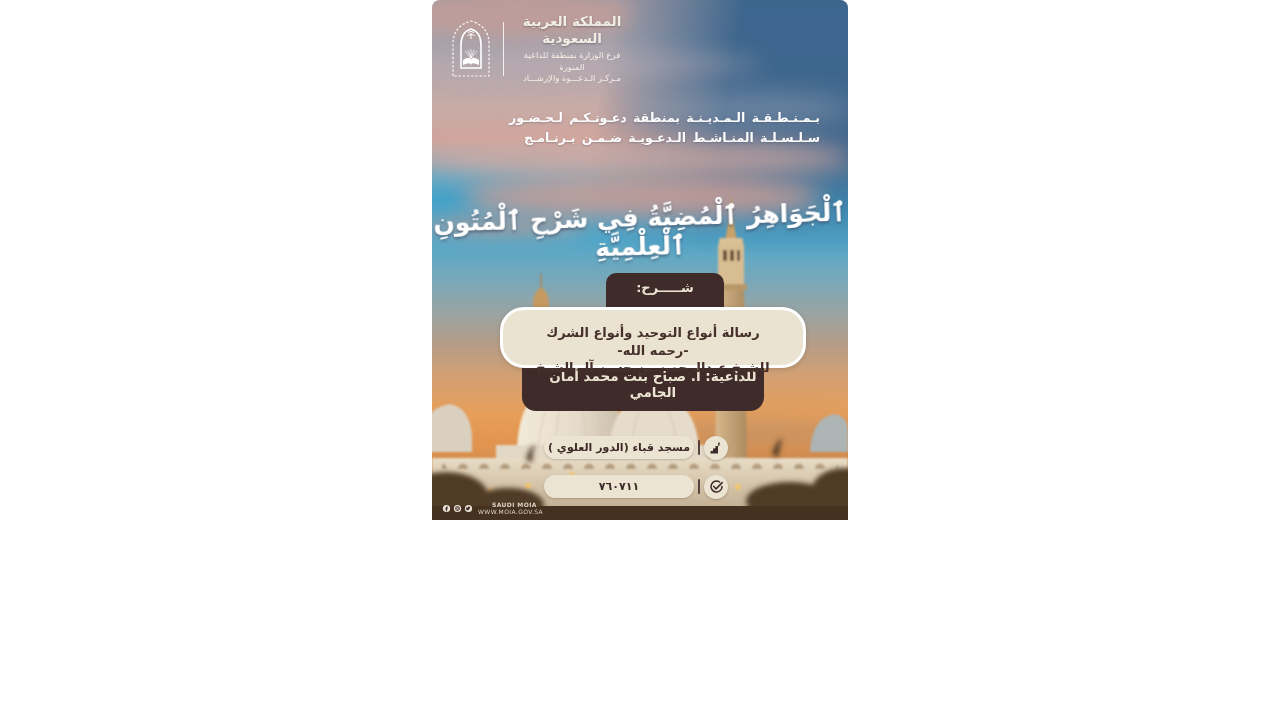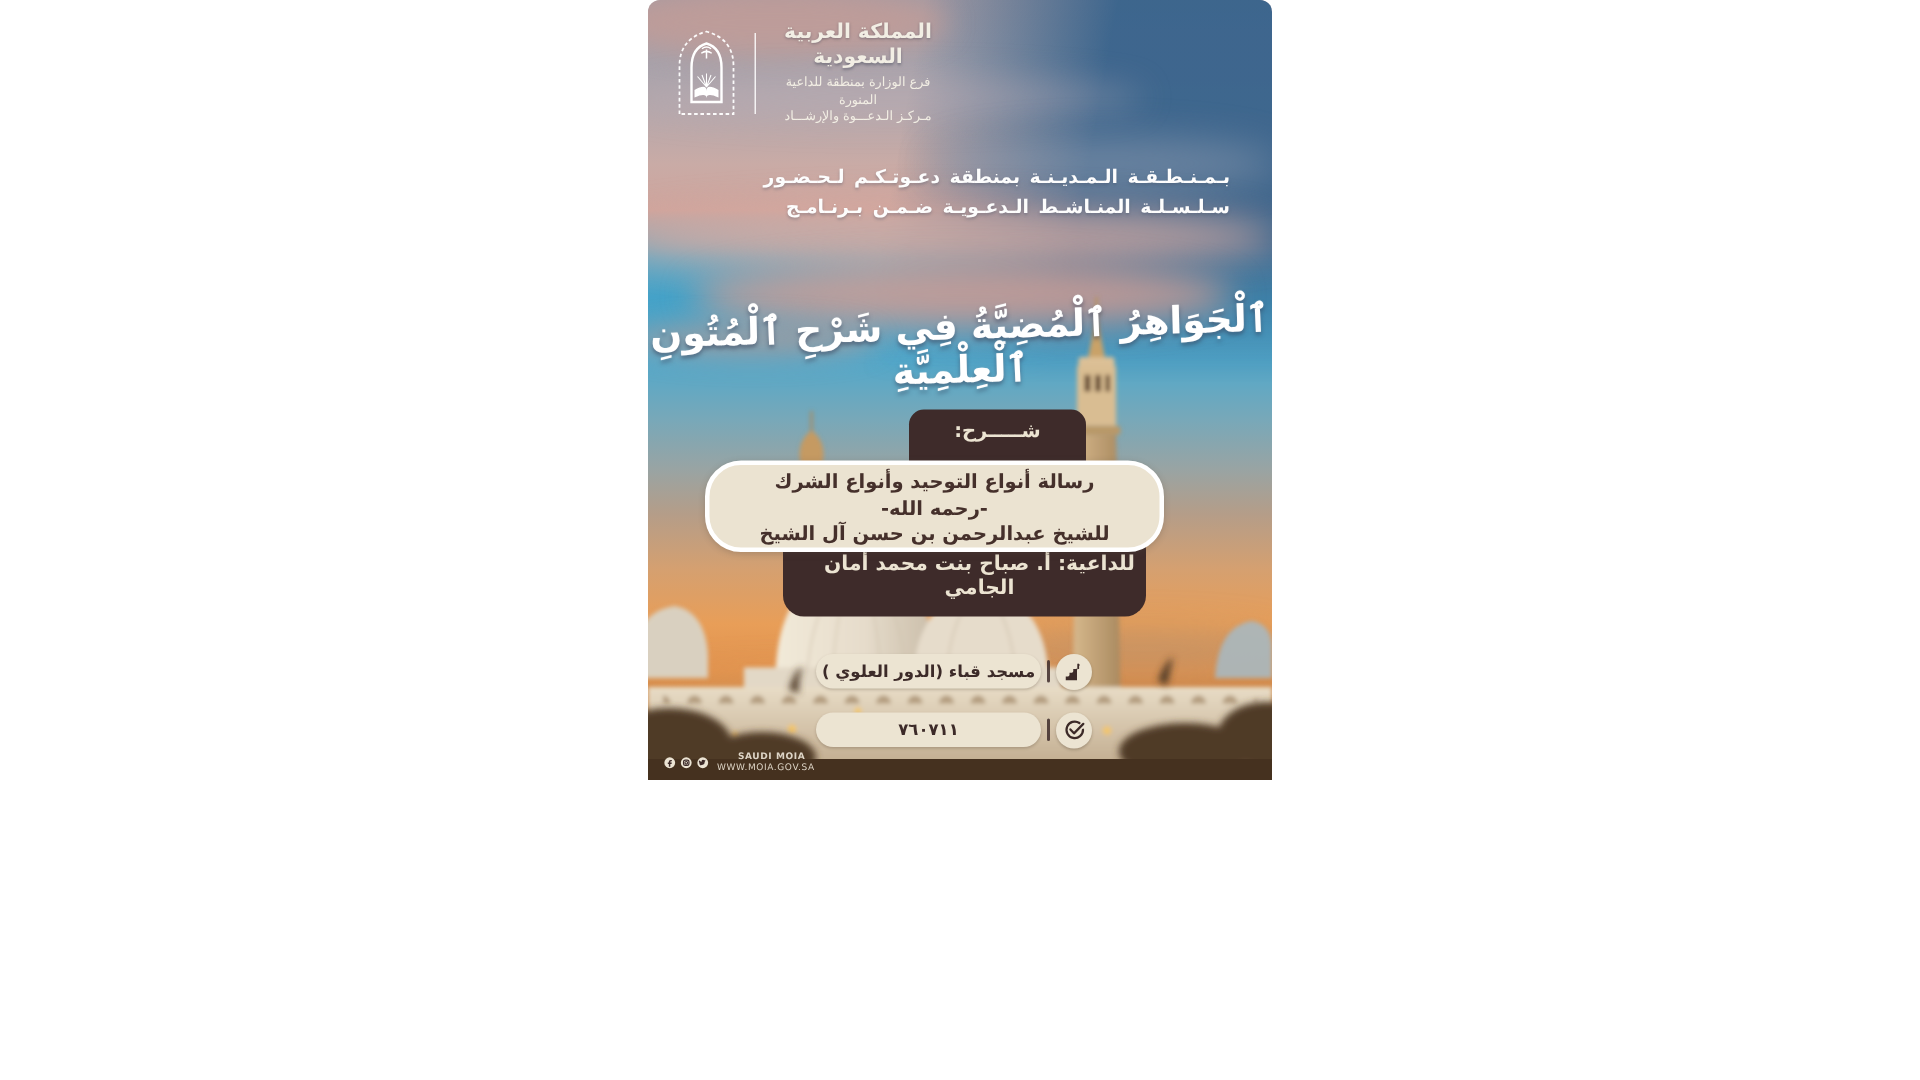--- a/index.html
+++ b/index.html
@@ -53,24 +53,24 @@
   .title { position:absolute; top:203px; left:0; width:100%; z-index:5;
            direction:rtl; text-align:center; color:#ffffff; font-size:25px;
            font-weight:bold; transform:rotate(-1.5deg);
            text-shadow:0 2px 3px rgba(50,60,85,.55), 0 0 1px rgba(255,255,255,.4); }
 
   
   .sharh { position:absolute; left:146px; top:273px; width:118px; height:42px;
            background:#3e2b2a; border-radius:10px 10px 0 0; z-index:6;
            color:#ece4d2; font-size:13px; font-weight:bold; text-align:center;
            direction:rtl; padding-top:7px;margin-left:28px; }
-  .book-box { position:absolute; left:38px; top:307px; width:306px; height:61px;
+  .book-box { position:absolute; left:68px; top:307px; width:306px; height:61px;
               background:#ebe3d1; border:3px solid #ffffff; border-radius:24px;
               z-index:7; direction:rtl; text-align:center; color:#45302b;
-              font-weight:bold; font-size:13px; line-height:17.5px; padding-top:3px;
+              font-weight:bold; font-size:13px; line-height:17.5px; padding-top:14px;
               box-shadow:0 1px 4px rgba(80,70,60,.25); }
   .speaker { position:absolute; left:90px; top:352px; width:242px; height:59px;
              background:#3e2b2a; border-radius:14px; z-index:6; }
   .speaker-text { position:absolute; bottom:11px; left:0; width:100%;
                   direction:rtl; text-align:center; color:#ece4d2;
                   font-size:13.5px; font-weight:bold;padding-left:20px; }
 
   
   .details { position:absolute; top:436px; right:120px; z-index:6;
              direction:rtl; list-style:none;text-align:right; }

